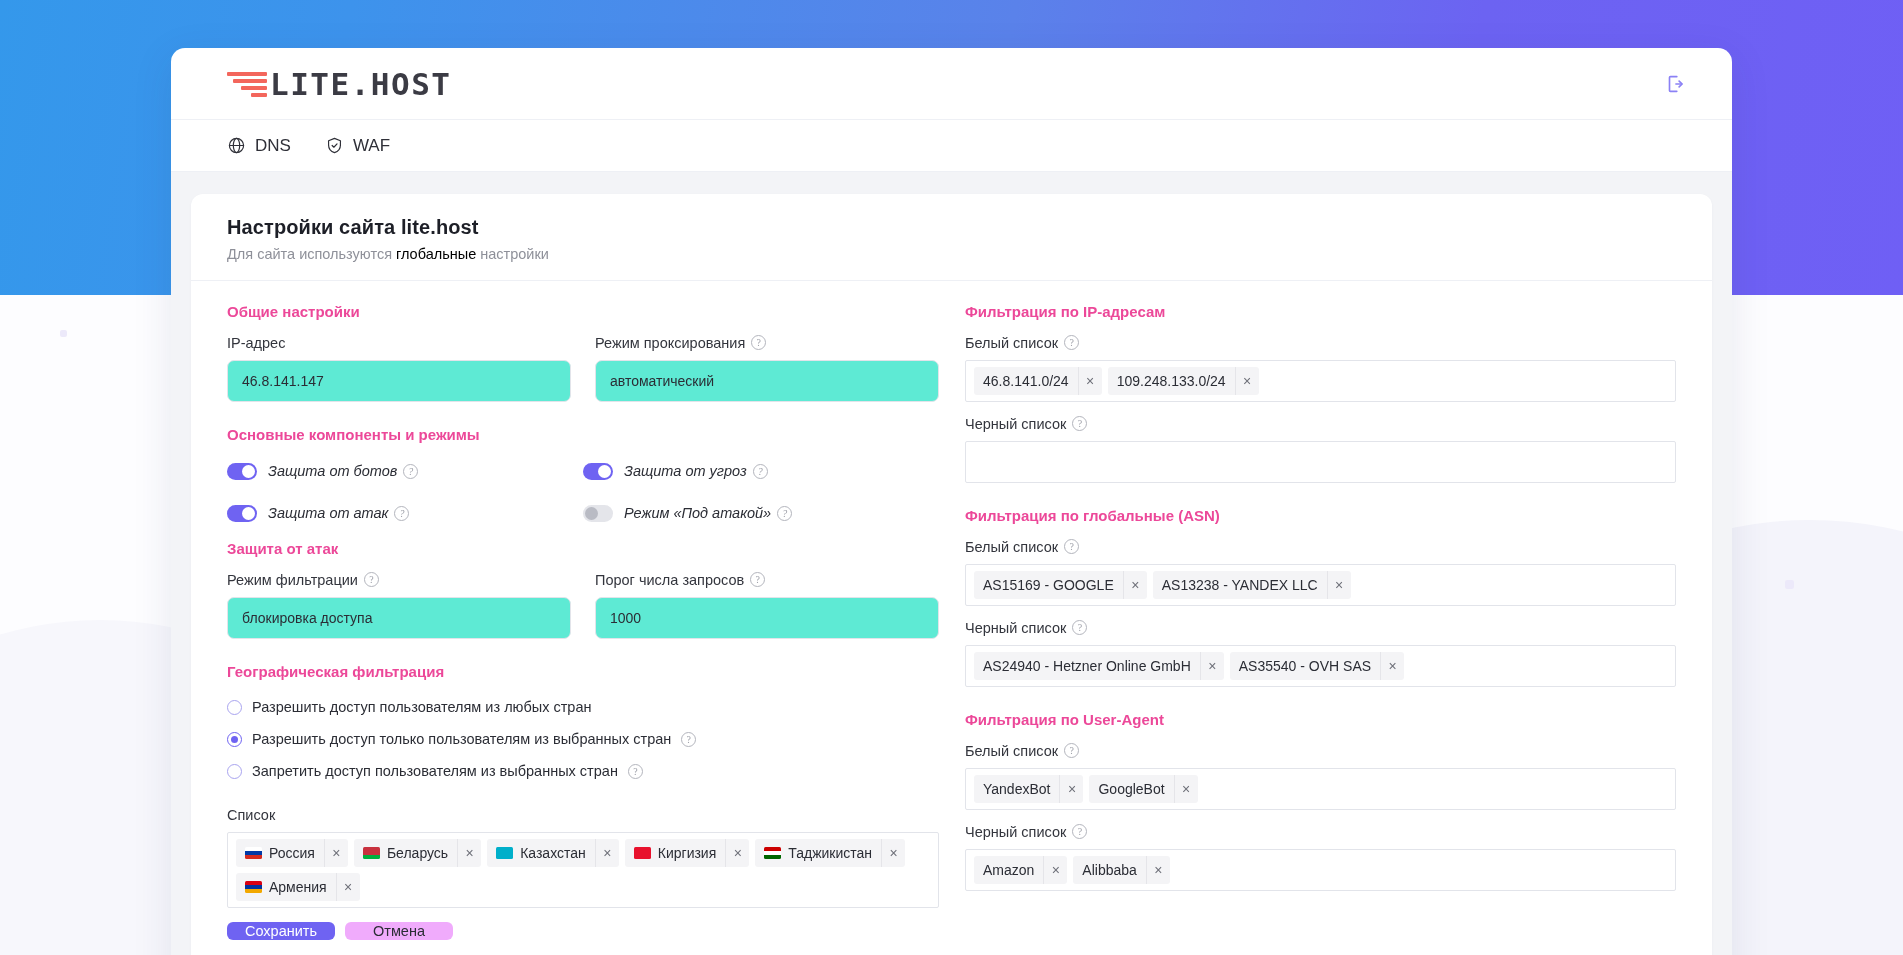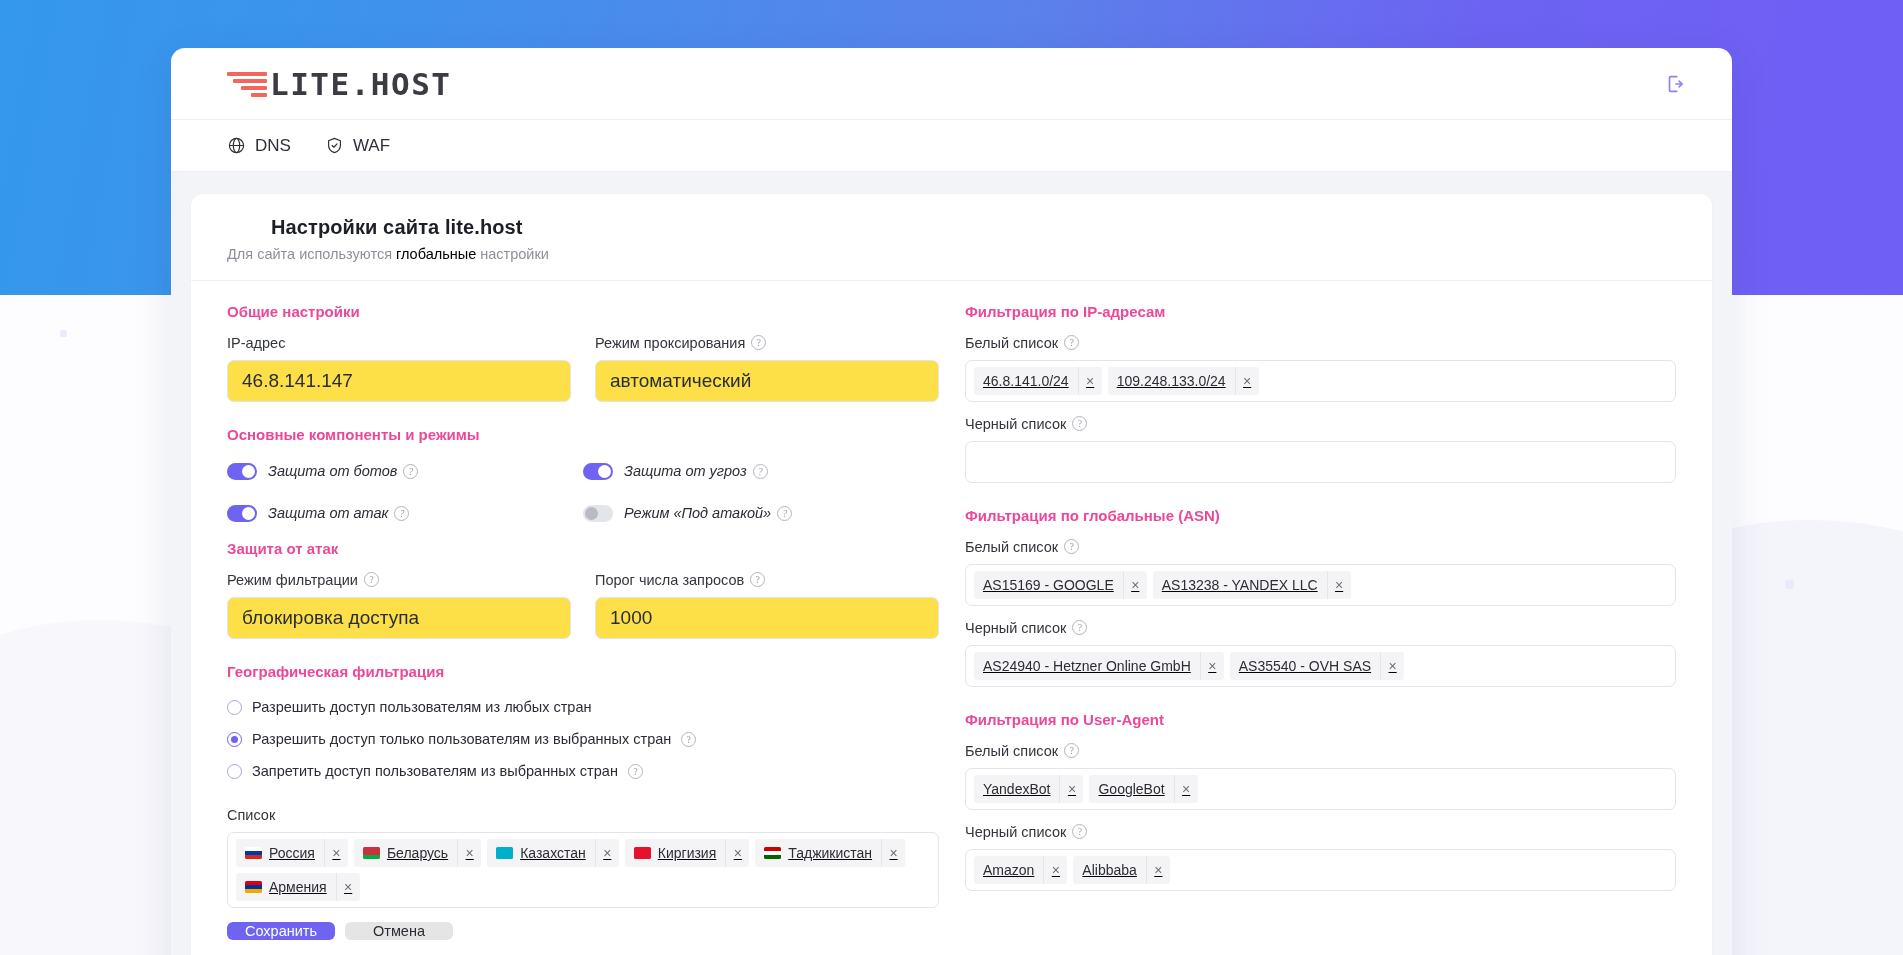--- a/index.html
+++ b/index.html
@@ -107,21 +107,21 @@
     padding: 22px 20px 0 20px;
     height: 856px;
   }
   .card {
     background: #ffffff;
     border-radius: 12px;
     height: 100%;
     box-shadow: 0 1px 3px rgba(30,40,90,0.04);
   }
   .card-head { padding: 22px 36px 18px 36px; border-bottom: 1px solid #eef0f5; }
-  .card-title { font-size: 20px; font-weight: 700; color: #1d1f27; letter-spacing: .1px; margin-left: 44px; }
+  .card-title { font-size: 20px; font-weight: 700; color: #1d1f27; letter-spacing: .1px; }
   .card-sub { font-size: 14.5px; color: #8e9099; margin-top: 7px; }
   .card-sub a { color: #000000; text-decoration: none; cursor: pointer; }
 
   .cols {
     display: flex;
     padding: 22px 36px 0 36px;
     gap: 26px;
   }
   .col { width: 712px; }
 
@@ -142,22 +142,22 @@
     font-size: 10px; line-height: 13px; text-align: center;
     font-family: "Liberation Serif", serif;
     cursor: pointer; flex: none;
   }
 
   .row2 { display: flex; gap: 24px; }
   .fw  { width: 344px; }
 
   .input {
     height: 42px; border: 1px solid #e2e4ea; border-radius: 7px;
-    background: #fde047; display: flex; align-items: center;
-    padding: 0 14px; font-size: 19px; color: #2b2d35;
+    background: #5eead4; display: flex; align-items: center;
+    padding: 0 14px; font-size: 14px; color: #2b2d35;
   }
 
   
   .toggle-grid {
     display: flex; flex-wrap: wrap; width: 100%;
   }
   .toggle-row {
     width: 50%; display: flex; align-items: center; gap: 11px;
     height: 30px; margin-bottom: 12px; font-style: italic;
   }
@@ -187,23 +187,23 @@
     background: #fff;
   }
   .radio.on { border-color: #6f63f2; }
   .radio.on::after {
     content:""; position: absolute; left: 3px; top: 3px;
     width: 7px; height: 7px; border-radius: 50%; background: #6f63f2;
   }
 
   
   .chipbox {
-    min-height: 42px; border: 1px solid #e2e4ea; border-radius: 7px;
+    min-height: 42px; border: 1px solid #e2e4ea; border-radius: 2px;
     background: #fff; padding: 6px 8px;
-    display: flex; flex-wrap: wrap; gap: 6px; align-content: flex-start; text-decoration: underline;
+    display: flex; flex-wrap: wrap; gap: 6px; align-content: flex-start;
   }
   .chipbox.tall { min-height: 60px; }
   .chipbox.empty { min-height: 42px; }
   .chip {
     display: flex; align-items: center;
     background: #f4f4f6; border-radius: 3px;
     height: 28px; font-size: 14px; color: #2b2d35;
   }
   .chip .txt { padding: 0 9px; display:flex; align-items:center; gap:7px; white-space: nowrap; }
   .chip .x {
@@ -221,21 +221,21 @@
 
   
   .btns { display: flex; gap: 10px; padding: 14px 36px 0 36px; }
   .btn {
     height: 18px; min-width: 108px; border-radius: 6px;
     display: flex; align-items: center; justify-content: center;
     font-size: 14.5px; cursor: pointer; border: none;
     font-family: "Liberation Sans", sans-serif;
   }
   .btn.primary { background: #6f63f2; color: #fff; }
-  .btn.ghost { background: #e5e5e5; color: #2b2d35; }
+  .btn.ghost { background: #f0abfc; color: #2b2d35; }
 </style>
 </head>
 <body>
 
 <div class="bg-gradient"></div>
 <div class="bg-lower"></div>
 <div class="bg-blob-a"></div>
 <div class="bg-blob-b"></div>
 <div class="bg-dot" style="left:1785px;top:580px;width:9px;height:9px;"></div>
 <div class="bg-dot" style="left:60px;top:330px;width:7px;height:7px;"></div>

